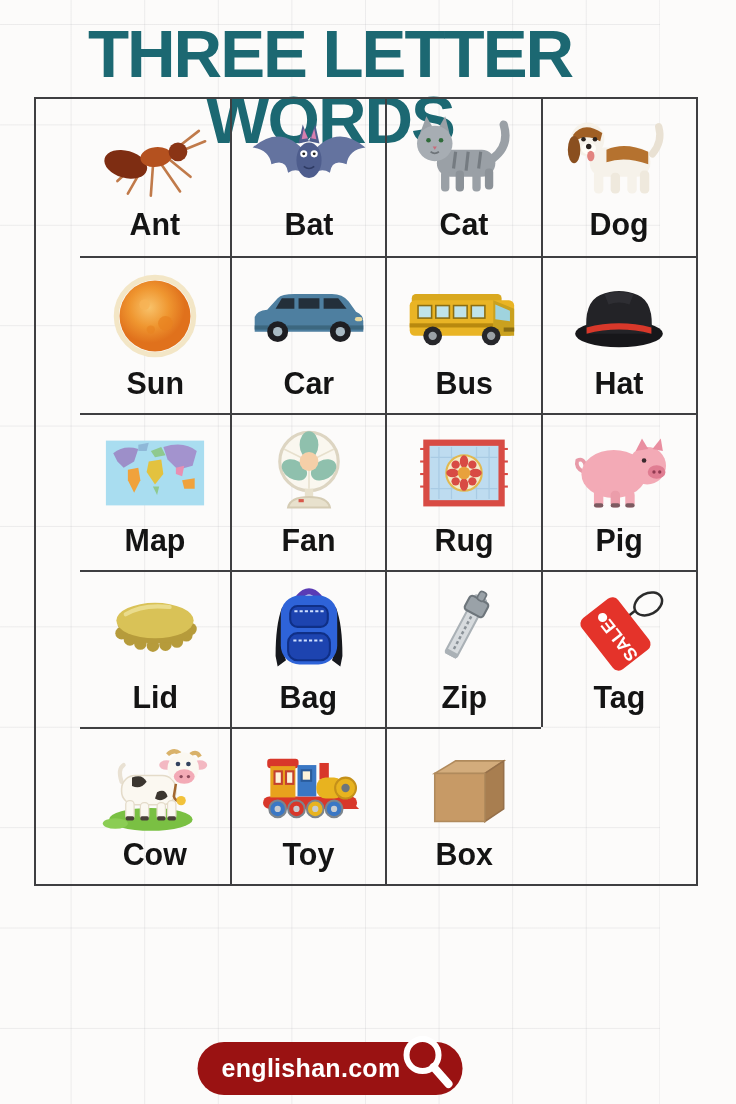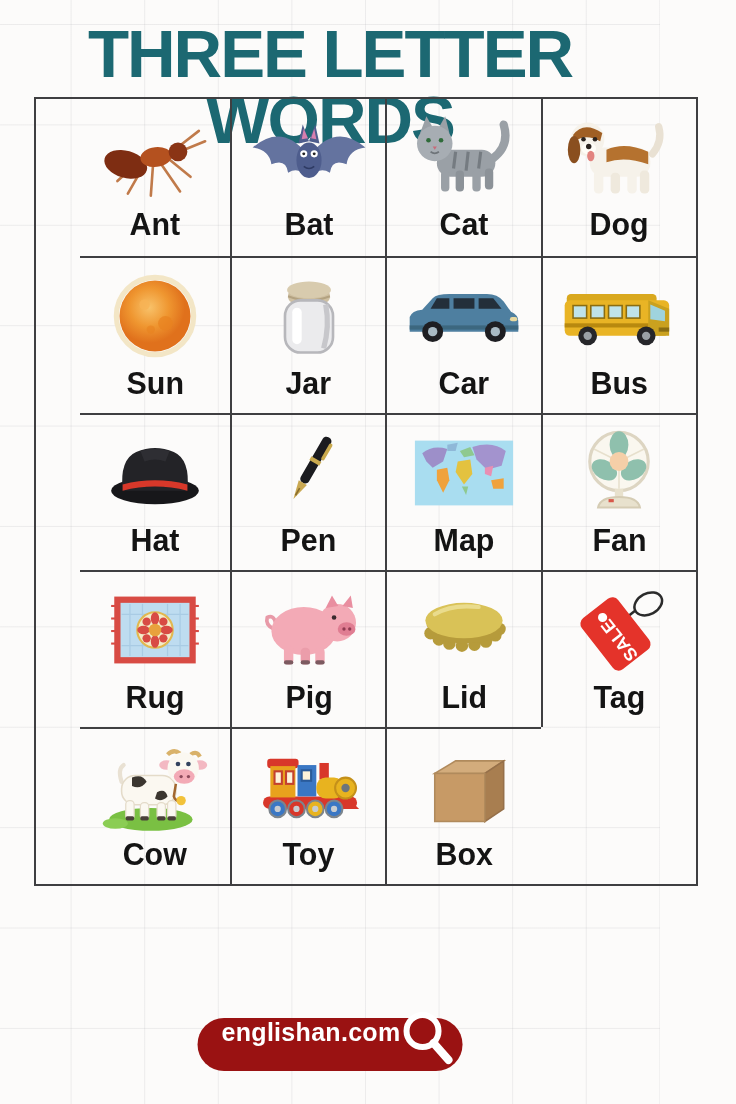--- a/index.html
+++ b/index.html
@@ -40,23 +40,23 @@
   .cell:nth-child(4n+1){border-left:none;margin-left:44px;}
   .cell:nth-child(-n+4){border-top:none;}
   .art{height:97px;width:150px;display:flex;align-items:center;justify-content:center;}
   .art svg{width:140px;height:94px;display:block;}
   .word{
     margin-top:3px;color:var(--word);
     font-size:31px;font-weight:700;letter-spacing:0px;line-height:1.1;
     transform:scaleX(.98);
   }
   .brand{
-    position:absolute;top:1018px;left:50%;transform:translateX(-50%);
+    position:absolute;top:1042px;left:50%;transform:translateX(-50%);
     height:53px;background:var(--footer-bg);border-radius:28px;
-    display:flex;
+    display:flex;align-items:center;
     padding:0 62px 0 24px;box-sizing:border-box;white-space:nowrap;
   }
   .site{color:var(--footer-text);font-size:25px;font-weight:700;letter-spacing:.3px;}
   .mag{position:absolute;right:2px;top:-15px;width:66px;height:72px;}
   svg text{font-family:"Liberation Sans", sans-serif;}
 </style>
 </head>
 <body>
 
 <div class="poster">
@@ -163,33 +163,20 @@
             <circle cx="50" cy="34" r="5" fill="#f7b355" opacity=".8"></circle>
             <circle cx="70" cy="52" r="7" fill="#e8821f" opacity=".7"></circle>
             <circle cx="56" cy="58" r="4" fill="#e8821f" opacity=".6"></circle>
           </svg>
         </div>
         <div class="word">Sun</div>
       </div>
       <div class="cell">
         <div class="art">
           <svg viewBox="0 0 120 90">
-            <rect x="40" y="20" width="40" height="12" rx="5" fill="#cfc0a2"></rect>
-            <ellipse cx="60" cy="20" rx="21" ry="8" fill="#d8cbae"></ellipse>
-            <path d="M40 26 Q60 34 80 26" stroke="#b3a281" stroke-width="2" fill="none"></path>
-            <rect x="37" y="30" width="46" height="50" rx="15" fill="#ebebed" stroke="#b7b7bb" stroke-width="2.5"></rect>
-            <rect x="44" y="37" width="9" height="35" rx="4.5" fill="#ffffff"></rect>
-            <path d="M76 34 Q80 55 74 76" stroke="#c7c7cb" stroke-width="5" fill="none"></path>
-          </svg>
-        </div>
-        <div class="word">Jar</div>
-      </div>
-      <div class="cell">
-        <div class="art">
-          <svg viewBox="0 0 120 90">
             <path d="M8 60 L8 46 Q10 40 20 39 L30 28 Q34 24 46 24 L82 24 Q92 24 98 31 L105 41 Q112 44 112 50 L112 60 Z" fill="#4e7fa0"></path>
             <polygon points="34,28 46,28 46,38 28,38" fill="#232f3a"></polygon>
             <polygon points="50,28 70,28 70,38 50,38" fill="#232f3a"></polygon>
             <polygon points="74,28 88,28 96,38 74,38" fill="#232f3a"></polygon>
             <rect x="8" y="54" width="104" height="4" fill="#3c677f"></rect>
             <circle cx="30" cy="60" r="10" fill="#1e1e22"></circle>
             <circle cx="30" cy="60" r="4.5" fill="#a9bac4"></circle>
             <circle cx="90" cy="60" r="10" fill="#1e1e22"></circle>
             <circle cx="90" cy="60" r="4.5" fill="#a9bac4"></circle>
             <rect x="104" y="46" width="7" height="4" rx="2" fill="#e8d9a0"></rect>
@@ -227,34 +214,20 @@
             <path d="M29 62 Q26 32 42 25 Q60 17 78 25 Q94 32 91 62 Z" fill="#232327"></path>
             <path d="M29 56 Q60 48 91 56 L91 62 Q60 54 29 62 Z" fill="#d8382a"></path>
             <path d="M46 24 Q60 20 74 24 L70 34 Q60 30 50 34 Z" fill="#2e2e33"></path>
           </svg>
         </div>
         <div class="word">Hat</div>
       </div>
       <div class="cell">
         <div class="art">
           <svg viewBox="0 0 120 90">
-            <g transform="rotate(30 60 45)">
-              <rect x="55" y="6" width="9" height="50" rx="4" fill="#1b1b1f"></rect>
-              <rect x="54" y="30" width="11" height="4" fill="#c9a94e"></rect>
-              <rect x="63" y="10" width="3.4" height="18" rx="1.6" fill="#c9a94e"></rect>
-              <polygon points="55,56 64,56 59.5,74" fill="#c9a852"></polygon>
-              <line x1="59.5" y1="62" x2="59.5" y2="70" stroke="#8a6d2a" stroke-width="1.6"></line>
-            </g>
-          </svg>
-        </div>
-        <div class="word">Pen</div>
-      </div>
-      <div class="cell">
-        <div class="art">
-          <svg viewBox="0 0 120 90">
             <rect x="13" y="14" width="94" height="62" fill="#a9ddf0"></rect>
             <path d="M20 26 Q30 18 44 22 L40 34 L30 40 L24 34 Z" fill="#9d8fc9"></path>
             <path d="M44 18 L54 16 L52 24 L44 24 Z" fill="#8fb8d8"></path>
             <path d="M34 42 L44 40 L46 52 L40 64 L34 52 Z" fill="#f0a23c"></path>
             <path d="M54 34 L66 32 L68 46 L60 56 L52 44 Z" fill="#e3c23f"></path>
             <path d="M56 24 L66 20 L70 28 L60 30 Z" fill="#8fc98f"></path>
             <path d="M68 20 Q88 14 100 24 L96 38 L82 42 L72 32 Z" fill="#a393ce"></path>
             <path d="M80 40 L88 38 L86 48 L80 46 Z" fill="#e88fb3"></path>
             <path d="M86 52 L98 50 L98 60 L88 60 Z" fill="#f0a23c"></path>
             <path d="M58 58 L64 58 L62 66 Z" fill="#8fc98f"></path>
@@ -356,20 +329,49 @@
               <circle cx="81" cy="56" r="6"></circle>
               <circle cx="90" cy="50" r="6"></circle>
               <circle cx="94" cy="44" r="6"></circle>
             </g>
             <path d="M24 40 L96 40 L92 52 Q60 64 30 52 Z" fill="#b69b3b"></path>
             <ellipse cx="60" cy="36" rx="37" ry="17" fill="#d9c257"></ellipse>
             <path d="M32 30 Q48 20 74 23" stroke="#eadc8d" stroke-width="4" fill="none" stroke-linecap="round"></path>
           </svg>
         </div>
         <div class="word">Lid</div>
+      </div>
+      <div class="cell">
+        <div class="art">
+          <svg viewBox="0 0 120 90">
+            <path d="M50 14 Q60 2 70 14" stroke="#5a3bb5" stroke-width="6" fill="none"></path>
+            <path d="M36 22 Q32 60 38 74 L30 80 L28 70 Q28 40 34 24 Z" fill="#16181d"></path>
+            <path d="M84 22 Q88 60 82 74 L90 80 L92 70 Q92 40 86 24 Z" fill="#16181d"></path>
+            <rect x="33" y="12" width="54" height="66" rx="18" fill="#2e63d8"></rect>
+            <rect x="42" y="22" width="36" height="20" rx="7" fill="#1d44b0" stroke="#0f2f86" stroke-width="2"></rect>
+            <line x1="46" y1="27" x2="74" y2="27" stroke="#cfe0ff" stroke-width="2" stroke-dasharray="3 2"></line>
+            <rect x="40" y="48" width="40" height="26" rx="9" fill="#1d44b0" stroke="#0f2f86" stroke-width="2"></rect>
+            <line x1="45" y1="55" x2="75" y2="55" stroke="#cfe0ff" stroke-width="2" stroke-dasharray="3 2"></line>
+          </svg>
+        </div>
+        <div class="word">Bag</div>
+      </div>
+      <div class="cell">
+        <div class="art">
+          <svg viewBox="0 0 120 90">
+            <g transform="rotate(28 60 45)">
+              <rect x="54" y="10" width="12" height="62" rx="2" fill="#d7dbde" stroke="#aab1b6" stroke-width="2"></rect>
+              <line x1="60" y1="14" x2="60" y2="68" stroke="#8b9298" stroke-width="2.4" stroke-dasharray="3 2.4"></line>
+              <rect x="50" y="12" width="20" height="15" rx="3" fill="#9aa2a8" stroke="#6d757b" stroke-width="2"></rect>
+              <rect x="56.5" y="4" width="7" height="9" rx="2.5" fill="#9aa2a8" stroke="#6d757b" stroke-width="1.6"></rect>
+              <rect x="54" y="68" width="12" height="5" fill="#aab1b6"></rect>
+            </g>
+          </svg>
+        </div>
+        <div class="word">Zip</div>
       </div>
       <div class="cell">
         <div class="art">
           <svg viewBox="0 0 120 90">
             <ellipse cx="88" cy="20" rx="14" ry="10" fill="none" stroke="#2b2b2b" stroke-width="2.4" transform="rotate(-28 88 20)"></ellipse>
             <path d="M76 26 L66 34" stroke="#2b2b2b" stroke-width="2.4"></path>
             <g transform="rotate(-38 56 48)">
               <rect x="34" y="18" width="44" height="62" rx="7" fill="#e4332a"></rect>
               <circle cx="56" cy="29" r="4.4" fill="#ffffff"></circle>
               <text x="57" y="60" text-anchor="middle" fill="#ffffff" font-size="17" font-weight="bold" transform="rotate(-90 57 56)">SALE</text>

